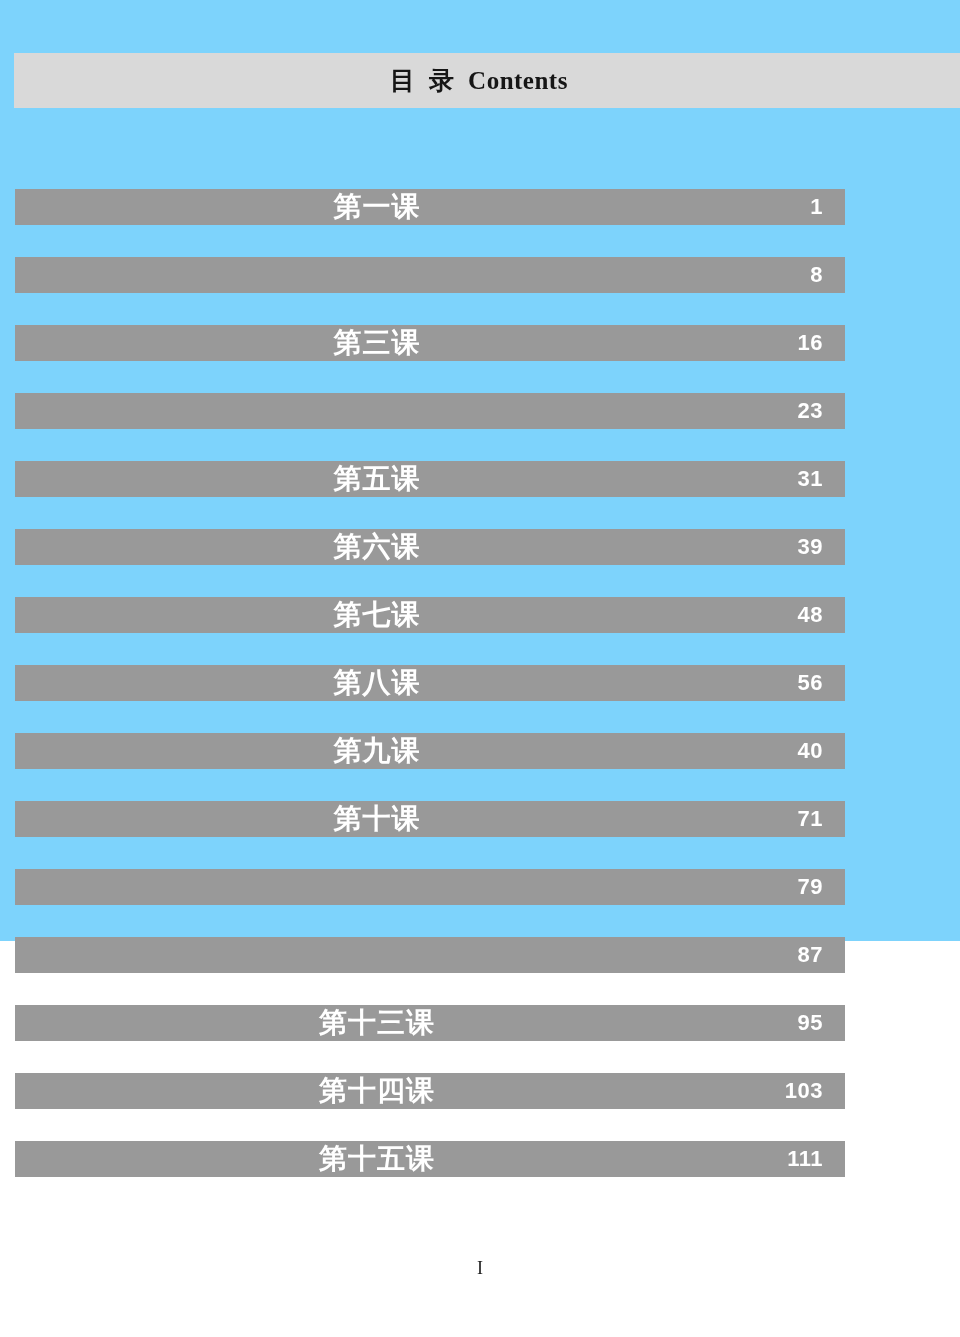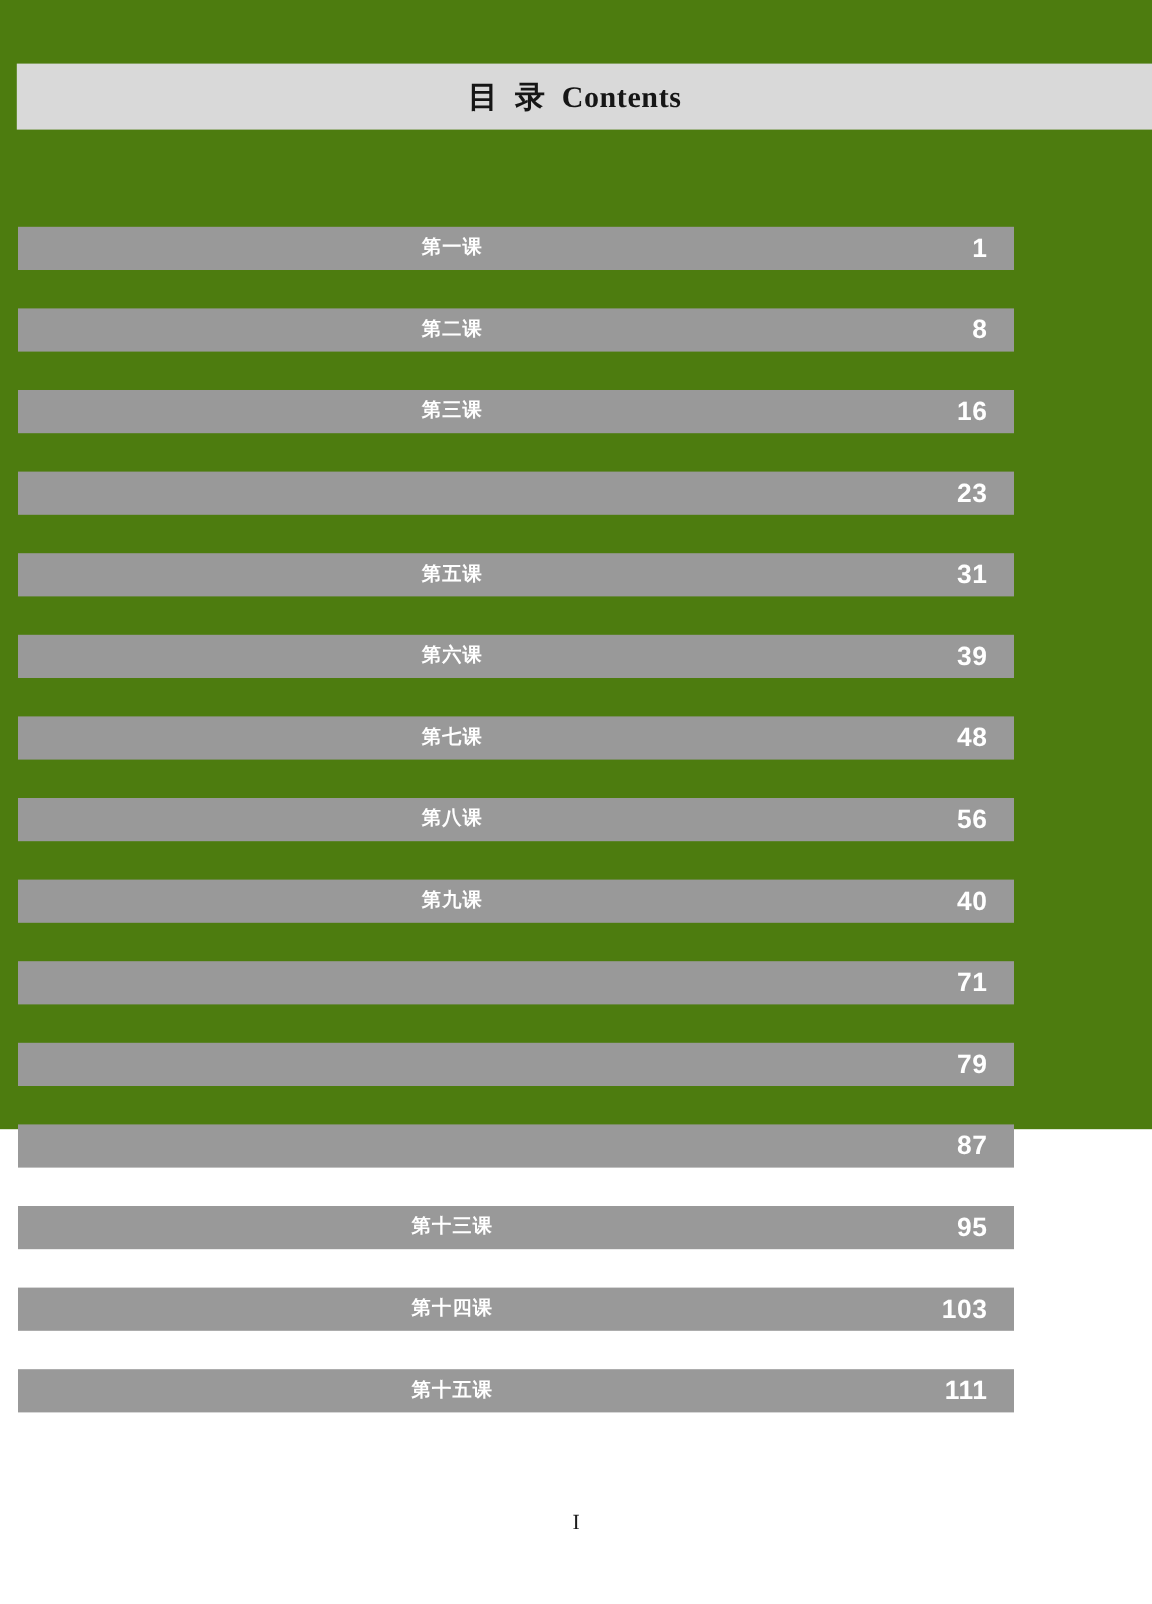--- a/index.html
+++ b/index.html
@@ -12,21 +12,21 @@
     height: 1337px;
     position: relative;
     font-family: "Liberation Sans", "DejaVu Sans", sans-serif;
     overflow: hidden;
   }
 
   .page {
     position: relative;
     width: 960px;
     height: 941px;
-    background: #4d7c0f;
+    background: #7dd3fc;
   }
 
   
   .toc-header {
     position: absolute;
     left: 14px;
     top: 53px;
     width: 946px;
     height: 55px;
     background: #d9d9d9;
@@ -65,21 +65,21 @@
   }
 
   .toc-row-title {
     position: absolute;
     left: 0;
     right: 0;
     top: 50%;
     transform: translateY(-50%);
     text-align: center;
     color: #ffffff;
-    font-size: 16px;
+    font-size: 28px;
     font-weight: 600;
     line-height: 1;
     letter-spacing: 1px;
     padding-right: 106px;
     box-sizing: border-box;
   }
 
   .toc-row-page {
     position: absolute;
     right: 22px;
@@ -114,21 +114,20 @@
     <div class="toc-header-title">目  录  Contents</div>
   </div>
 
   <div class="toc-list">
 
   <div class="toc-row">
         <span class="toc-row-title">第一课</span>
         <span class="toc-row-page">1</span>
       </div>
       <div class="toc-row">
-        <span class="toc-row-title">第二课</span>
         <span class="toc-row-page">8</span>
       </div>
       <div class="toc-row">
         <span class="toc-row-title">第三课</span>
         <span class="toc-row-page">16</span>
       </div>
       <div class="toc-row">
         <span class="toc-row-page">23</span>
       </div>
       <div class="toc-row">
@@ -145,20 +144,21 @@
       </div>
       <div class="toc-row">
         <span class="toc-row-title">第八课</span>
         <span class="toc-row-page">56</span>
       </div>
       <div class="toc-row">
         <span class="toc-row-title">第九课</span>
         <span class="toc-row-page">40</span>
       </div>
       <div class="toc-row">
+        <span class="toc-row-title">第十课</span>
         <span class="toc-row-page">71</span>
       </div>
       <div class="toc-row">
         <span class="toc-row-page">79</span>
       </div>
       <div class="toc-row">
         <span class="toc-row-page">87</span>
       </div>
       <div class="toc-row">
         <span class="toc-row-title">第十三课</span>

